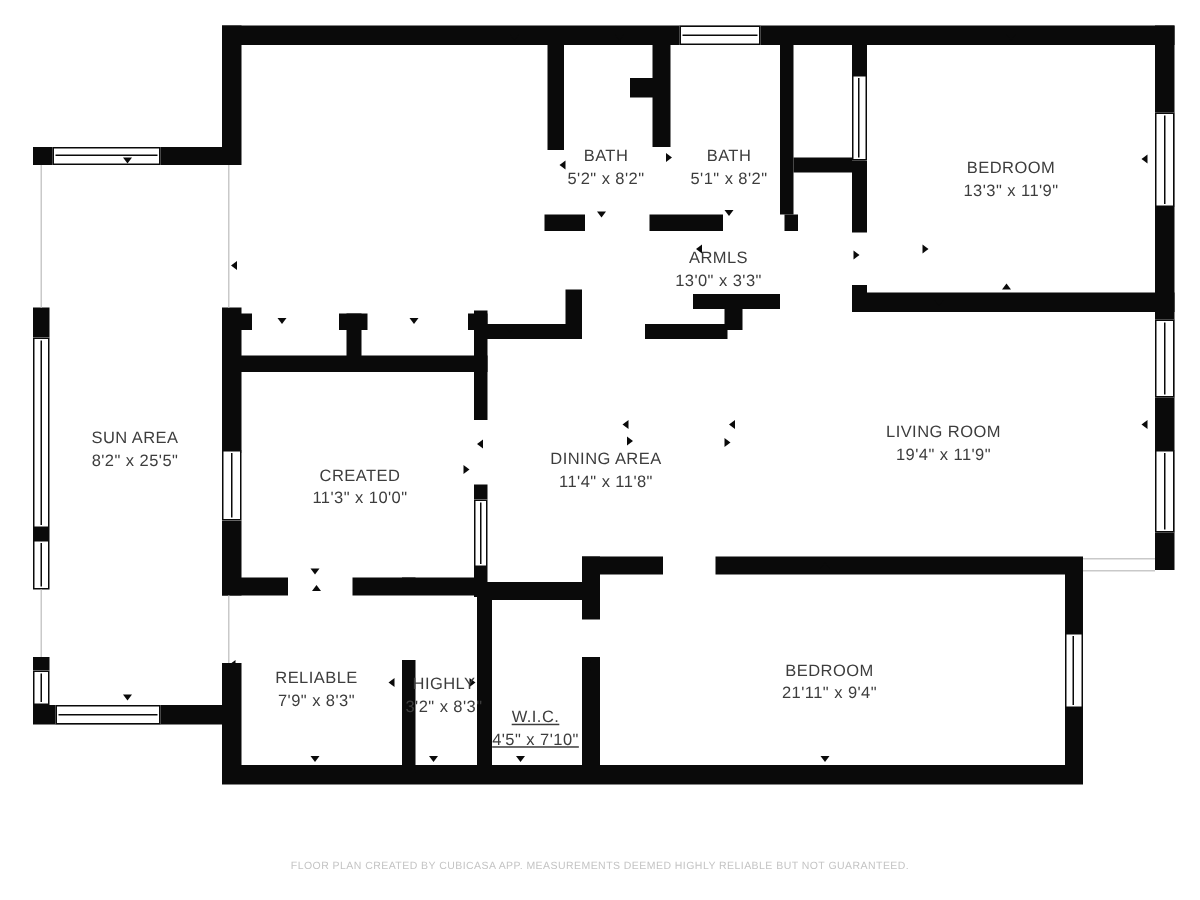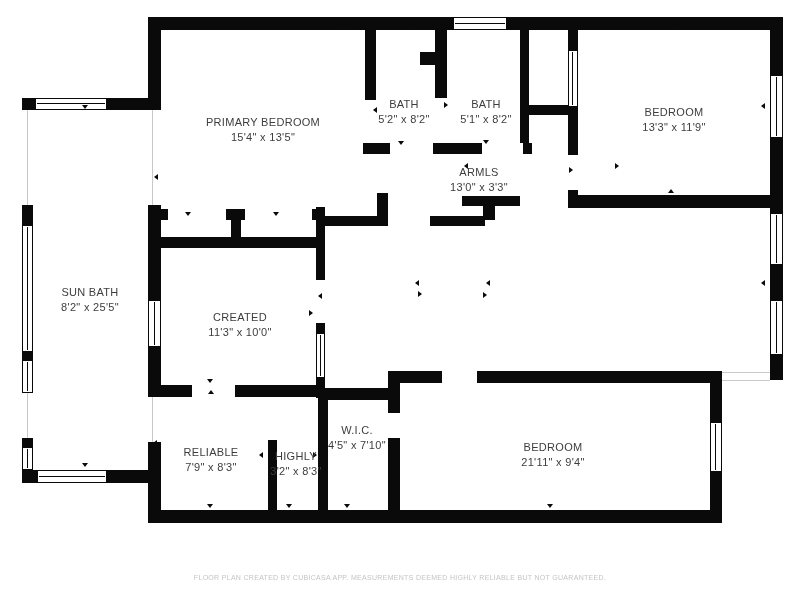--- a/index.html
+++ b/index.html
@@ -143,57 +143,61 @@
   <div class="arr arr-left" style="left:259px;top:452px;"></div>
   <div class="arr arr-right" style="left:313px;top:452px;"></div>
   <div class="arr arr-left" style="left:761px;top:280px;"></div>
   <div class="arr arr-left" style="left:761px;top:103px;"></div>
   <div class="arr arr-left" style="left:390px;top:441px;"></div>
   <div class="arr arr-down" style="left:207px;top:504px;"></div>
   <div class="arr arr-down" style="left:286px;top:504px;"></div>
   <div class="arr arr-down" style="left:344px;top:504px;"></div>
   <div class="arr arr-down" style="left:547px;top:504px;"></div>
 
-  <div class="room-label" style="left:263px;top:130px;">
-    <span class="nm">PRIMARY BEDROOM</span>
-    <span class="dm">15'4" x 13'5"</span>
-  </div>
   <div class="room-label" style="left:404px;top:112px;">
     <span class="nm">BATH</span>
     <span class="dm">5'2" x 8'2"</span>
   </div>
   <div class="room-label" style="left:486px;top:112px;">
     <span class="nm">BATH</span>
     <span class="dm">5'1" x 8'2"</span>
   </div>
   <div class="room-label" style="left:674px;top:120px;">
     <span class="nm">BEDROOM</span>
     <span class="dm">13'3" x 11'9"</span>
   </div>
   <div class="room-label" style="left:479px;top:180px;">
     <span class="nm">ARMLS</span>
     <span class="dm">13'0" x 3'3"</span>
   </div>
   <div class="room-label" style="left:90px;top:300px;">
-    <span class="nm">SUN BATH</span>
+    <span class="nm">SUN AREA</span>
     <span class="dm">8'2" x 25'5"</span>
   </div>
   <div class="room-label" style="left:240px;top:325px;">
     <span class="nm">CREATED</span>
     <span class="dm">11'3" x 10'0"</span>
   </div>
+  <div class="room-label" style="left:404px;top:314px;">
+    <span class="nm">DINING AREA</span>
+    <span class="dm">11'4" x 11'8"</span>
+  </div>
+  <div class="room-label" style="left:629px;top:296px;">
+    <span class="nm">LIVING ROOM</span>
+    <span class="dm">19'4" x 11'9"</span>
+  </div>
   <div class="room-label" style="left:211px;top:460px;">
     <span class="nm">RELIABLE</span>
     <span class="dm">7'9" x 8'3"</span>
   </div>
   <div class="room-label" style="left:296px;top:464px;">
     <span class="nm">HIGHLY</span>
     <span class="dm">3'2" x 8'3"</span>
   </div>
-  <div class="room-label" style="left:357px;top:438px;">
+  <div class="room-label" style="left:357px;top:486px;text-decoration:underline;">
     <span class="nm">W.I.C.</span>
     <span class="dm">4'5" x 7'10"</span>
   </div>
   <div class="room-label" style="left:553px;top:455px;">
     <span class="nm">BEDROOM</span>
     <span class="dm">21'11" x 9'4"</span>
   </div>
 
   <div id="disclaimer">FLOOR PLAN CREATED BY CUBICASA APP. MEASUREMENTS DEEMED HIGHLY RELIABLE BUT NOT GUARANTEED.</div>
 </div>

